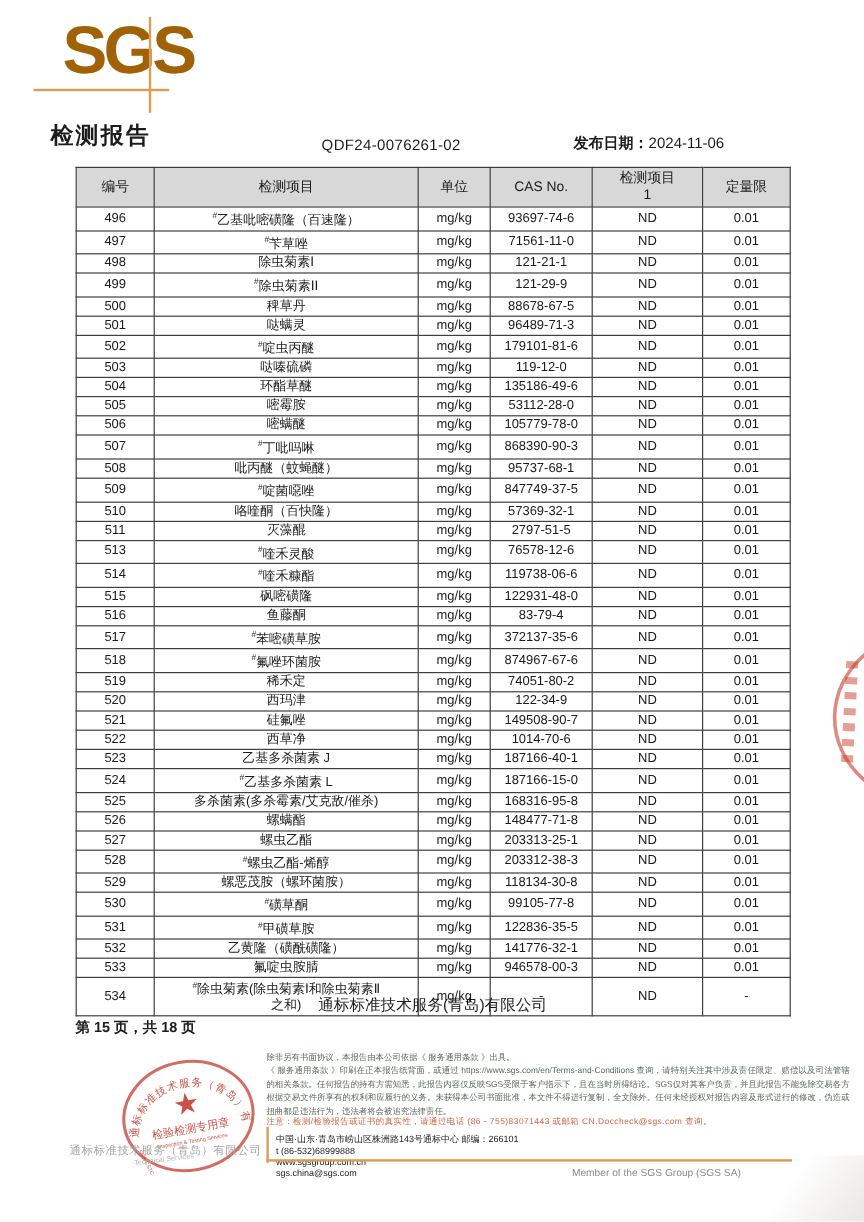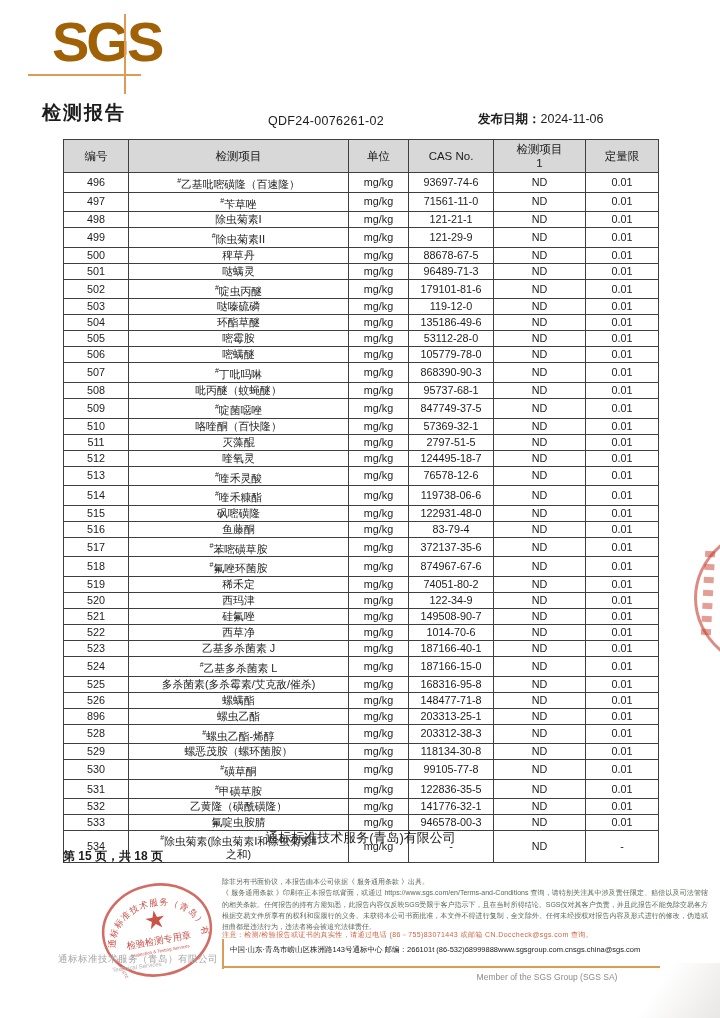--- a/index.html
+++ b/index.html
@@ -35,21 +35,21 @@
   .company-line{left:63px;top:829px;width:595px;text-align:center;font-size:13px;}
   .page-line{left:63px;top:848px;width:595px;text-align:left;font-size:12px;font-weight:bold;}
 
   
   .disclaimer{left:222px;top:876px;width:486px;font-size:7px;line-height:1.62;
     color:#5a6a5c;text-align:justify;}
   .notice{left:222px;top:930px;width:486px;font-size:7px;color:#cf6444;
     letter-spacing:.4px;}
   .contact-vline{left:222px;top:939px;width:2px;height:30px;background:#dd9c55;}
   .contact-row{left:230px;top:945px;width:428px;display:flex;
-    font-size:7.5px;color:#222;}
+    justify-content:space-between;font-size:7.5px;color:#222;flex-direction:column;}
   .contact-hline{left:222px;top:966px;width:438px;height:2px;background:#dd9c55;}
   .member-line{left:428px;top:972px;width:238px;text-align:center;font-size:8.5px;
     color:#8a8a8a;}
 
   
   .stamp{left:98px;top:880px;width:118px;height:100px;transform:rotate(-10deg);
     opacity:.92;}
   .ghost1{left:58px;top:953px;width:250px;font-size:9.5px;color:#a6a6a6;
     letter-spacing:.5px;}
   .ghost2{left:112px;top:964px;font-size:6px;color:#b3b3b3;transform:rotate(-7deg);}
@@ -223,28 +223,20 @@
         </tr>
         <tr>
           <td>511</td>
           <td class="wrap">灭藻醌</td>
           <td>mg/kg</td>
           <td>2797-51-5</td>
           <td>ND</td>
           <td>0.01</td>
         </tr>
         <tr>
-          <td>512</td>
-          <td class="wrap">喹氧灵</td>
-          <td>mg/kg</td>
-          <td>124495-18-7</td>
-          <td>ND</td>
-          <td>0.01</td>
-        </tr>
-        <tr>
           <td>513</td>
           <td class="wrap"><sup>#</sup>喹禾灵酸</td>
           <td>mg/kg</td>
           <td>76578-12-6</td>
           <td>ND</td>
           <td>0.01</td>
         </tr>
         <tr>
           <td>514</td>
           <td class="wrap"><sup>#</sup>喹禾糠酯</td>
@@ -343,21 +335,21 @@
         </tr>
         <tr>
           <td>526</td>
           <td class="wrap">螺螨酯</td>
           <td>mg/kg</td>
           <td>148477-71-8</td>
           <td>ND</td>
           <td>0.01</td>
         </tr>
         <tr>
-          <td>896</td>
+          <td>527</td>
           <td class="wrap">螺虫乙酯</td>
           <td>mg/kg</td>
           <td>203313-25-1</td>
           <td>ND</td>
           <td>0.01</td>
         </tr>
         <tr>
           <td>528</td>
           <td class="wrap"><sup>#</sup>螺虫乙酯-烯醇</td>
           <td>mg/kg</td>

